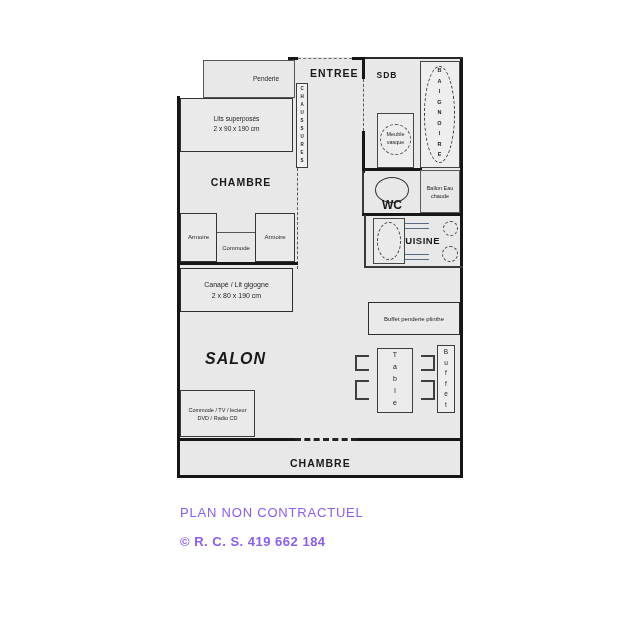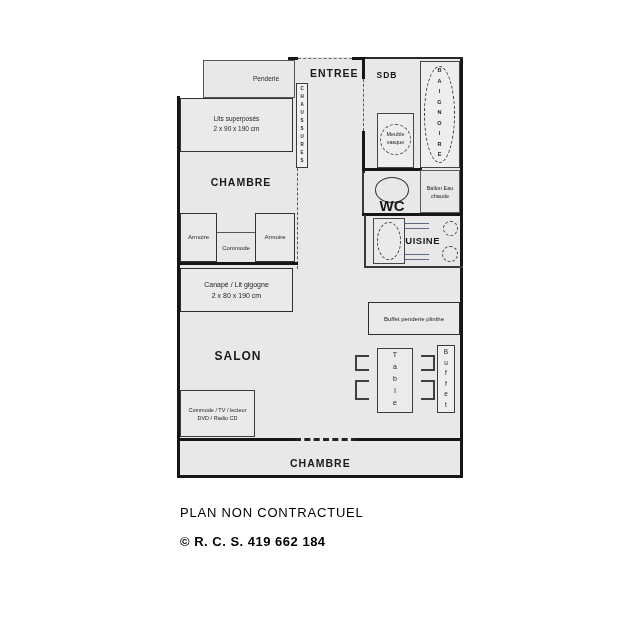--- a/index.html
+++ b/index.html
@@ -14,21 +14,21 @@
   .lbl{position:absolute;color:#1f1f1f;line-height:1.15;white-space:nowrap;}
   .room{font-weight:bold;letter-spacing:1px;color:#191919;}
   .ctr{display:flex;align-items:center;justify-content:center;text-align:center;}
   .vtext{writing-mode:vertical-rl;text-orientation:upright;color:#222;}
   .dashv{position:absolute;border-left:1.5px dashed #5a5a5a;width:0;}
   .dashh{position:absolute;border-top:1.5px dashed #6a6a6a;height:0;}
   .oval{position:absolute;box-sizing:border-box;border-radius:50%;}
   .chair{position:absolute;box-sizing:border-box;border:2px solid #3f3f3f;background:transparent;}
   .menu-lines{position:absolute;height:4px;border-top:1px solid #5b6b85;border-bottom:1px solid #5b6b85;}
   
-  .footer{position:absolute;color:#000000;font-size:13px;letter-spacing:.8px;font-weight:500;}
+  .footer{position:absolute;color:#8b5cf6;font-size:13px;letter-spacing:.8px;font-weight:500;}
 </style>
 </head>
 <body>
 
 <div class="plan">
 
   <div class="bg" style="left:0;top:41px;width:286px;height:380px;"></div>
   <div class="bg" style="left:118px;top:0;width:168px;height:41px;"></div>
 
   <div class="wall" style="left:0;top:39px;width:3px;height:382px;"></div>
@@ -50,21 +50,21 @@
   <div class="wall" style="left:185px;top:156px;width:101px;height:2.5px;"></div>
   <div class="thinline" style="left:187px;top:209px;width:99px;height:1.5px;"></div>
   <div class="thinline" style="left:187px;top:158px;width:1.5px;height:52px;"></div>
 
   <div class="dashv" style="left:120px;top:111px;height:101px;"></div>
 
   <div class="lbl room" style="left:133px;top:10px;width:46px;text-align:center;font-size:10.5px;">ENTREE</div>
   <div class="lbl room" style="left:196px;top:14px;width:28px;text-align:center;font-size:8.5px;">SDB</div>
   <div class="lbl room" style="left:28px;top:119px;width:72px;text-align:center;font-size:10.5px;">CHAMBRE</div>
   <div class="lbl room" style="left:218px;top:179px;width:48px;text-align:center;font-size:9.5px;letter-spacing:.5px;">CUISINE</div>
-  <div class="lbl room" style="left:28px;top:293px;width:66px;text-align:center;font-size:12px;">SALON</div>
+  <div class="lbl room" style="left:28px;top:293px;width:66px;font-size:16px;font-style:italic;">SALON</div>
   <div class="lbl room" style="left:113px;top:400px;width:60px;text-align:center;font-size:10.5px;">CHAMBRE</div>
 
   <div class="box ctr" style="left:26px;top:3px;width:92px;height:38px;border-color:#555;background:#e8e8e8;">
     <span class="lbl" style="position:static;font-size:6.5px;margin-left:34px;">Penderie</span>
   </div>
   <div class="box ctr" style="left:119px;top:26px;width:12px;height:85px;background:#f0f0f0;">
     <span class="vtext" style="font-size:4.5px;letter-spacing:3px;font-weight:bold;">CHAUSSURES</span>
   </div>
 
   <div class="box" style="left:3px;top:41px;width:113px;height:54px;border-width:1.5px;border-color:#333;">
@@ -124,21 +124,21 @@
 
   <div class="box" style="left:200px;top:56px;width:37px;height:55px;background:#ededed;border-color:#444;">
     <div class="oval" style="left:2px;top:10px;width:31px;height:31px;border:1px dashed #555;"></div>
     <div class="lbl" style="left:0;top:16px;width:100%;text-align:center;font-size:5.5px;line-height:8px;white-space:normal;">
       <div>Meuble</div>
       <div>vasque</div>
     </div>
   </div>
 
   <div class="oval ctr" style="left:198px;top:120px;width:34px;height:26px;border:1.5px solid #333;">
-    <span class="lbl room" style="position:static;font-size:15px;letter-spacing:0;margin-top:32px;">WC</span>
+    <span class="lbl room" style="position:static;font-size:12px;letter-spacing:0;margin-top:32px;">WC</span>
   </div>
 
   <div class="abs" style="left:243px;top:113px;width:40px;height:43px;border:1px solid #5a5a5a;">
     <div class="lbl" style="left:0;top:13px;width:100%;text-align:center;font-size:5.5px;line-height:8px;white-space:normal;">
       <div>Ballon Eau</div>
       <div>chaude</div>
     </div>
   </div>
 
   <div class="box" style="left:196px;top:161px;width:32px;height:46px;border-color:#444;">

